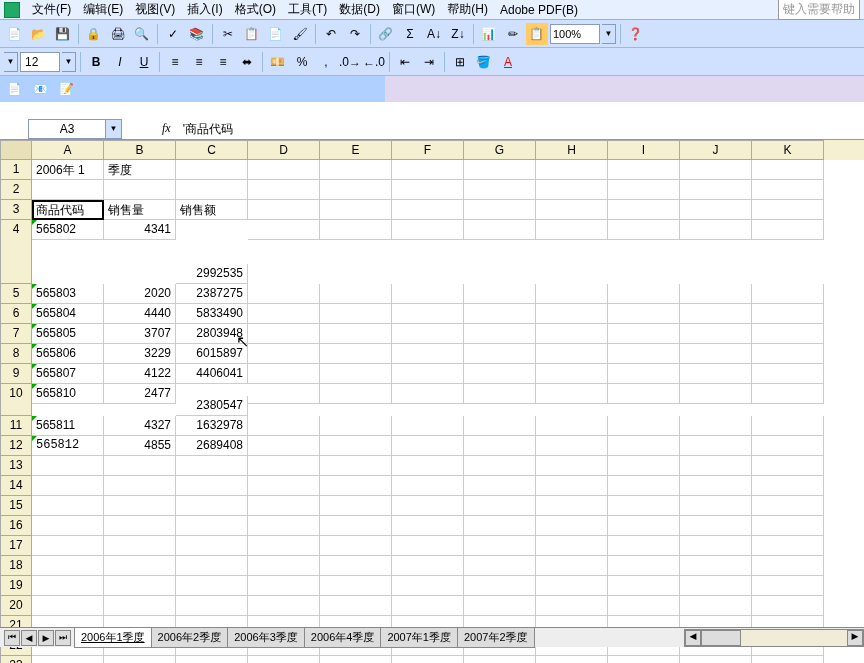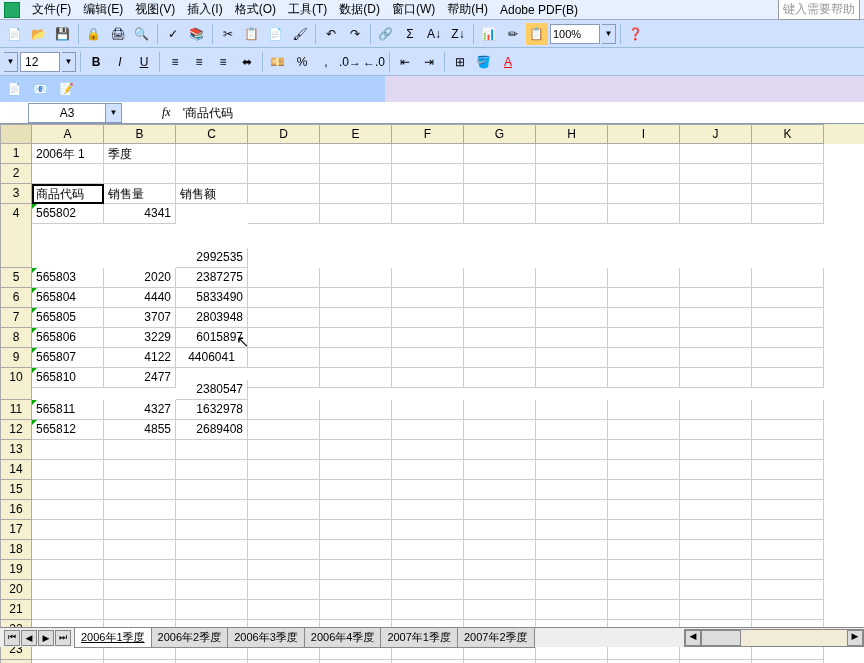--- a/index.html
+++ b/index.html
@@ -15,21 +15,21 @@
 .sep { width: 1px; height: 20px; background: #9bd; margin: 0 2px; }
 .font-name { width: 130px; height: 20px; border: 1px solid #89b; background: #fff; padding: 0 4px; display: flex; align-items: center; }
 .font-size { width: 40px; height: 20px; border: 1px solid #89b; background: #fff; padding: 0 4px; display: flex; align-items: center; }
 .dd-arrow { width: 14px; height: 20px; background: #cfe1ff; border: 1px solid #89b; border-left: none; display: flex; align-items: center; justify-content: center; font-size: 8px; }
 .zoom-box { width: 50px; height: 20px; border: 1px solid #89b; background: #fff; padding: 0 2px; display: flex; align-items: center; font-size: 11px; }
 
 .pdf-bar { display: flex; align-items: center; height: 26px; }
 .pdf-bar .left { background: #b0d0ff; width: 385px; height: 100%; display: flex; align-items: center; padding: 0 4px; gap: 4px; }
 .pdf-bar .right { background: #e0d8f0; flex: 1; height: 100%; }
 
-.namebox-row { display: flex; align-items: center; height: 22px; border-bottom: 1px solid #89b; }
+.namebox-row { display: flex; align-items: center; height: 22px; border-bottom: 1px solid #89b; margin-top: 16px; }
 .namebox { width: 78px; height: 20px; border: 1px solid #89b; background: #fff; text-align: center; padding-top: 2px; margin-left: 28px; }
 .nb-dd { width: 16px; height: 20px; background: #cfe1ff; border: 1px solid #89b; border-left: none; display: flex; align-items: center; justify-content: center; font-size: 8px; }
 .fx { font-style: italic; margin: 0 8px 0 40px; font-family: serif; }
 .formula-bar { flex: 1; height: 20px; padding: 2px 4px; }
 
 .sheet { position: relative; }
 .col-headers { display: flex; background: #f5f0d0; }
 .corner { width: 32px; height: 20px; border: 1px solid #aaa; background: #e8e0b8; }
 .col-h { height: 20px; border: 1px solid #aaa; border-left: none; text-align: center; padding-top: 2px; background: #f5f0d0; }
 .row { display: flex; }
@@ -280,21 +280,21 @@
         <div class="cell" style="width: 72px;"></div>
         <div class="cell" style="width: 72px;"></div>
         <div class="cell" style="width: 72px;"></div>
         <div class="cell" style="width: 72px;"></div>
         <div class="cell" style="width: 72px;"></div>
       </div>
       <div class="row">
         <div class="row-h">9</div>
         <div class="cell green-tick" style="width: 72px;">565807</div>
         <div class="cell num" style="width: 72px;">4122</div>
-        <div class="cell num" style="width: 72px; text-align: center;">4406041</div>
+        <div class="cell num" style="width: 72px;">4406041</div>
         <div class="cell" style="width: 72px;"></div>
         <div class="cell" style="width: 72px;"></div>
         <div class="cell" style="width: 72px;"></div>
         <div class="cell" style="width: 72px;"></div>
         <div class="cell" style="width: 72px;"></div>
         <div class="cell" style="width: 72px;"></div>
         <div class="cell" style="width: 72px;"></div>
         <div class="cell" style="width: 72px;"></div>
       </div>
       <div class="row">
@@ -320,21 +320,21 @@
         <div class="cell" style="width: 72px;"></div>
         <div class="cell" style="width: 72px;"></div>
         <div class="cell" style="width: 72px;"></div>
         <div class="cell" style="width: 72px;"></div>
         <div class="cell" style="width: 72px;"></div>
         <div class="cell" style="width: 72px;"></div>
         <div class="cell" style="width: 72px;"></div>
       </div>
       <div class="row">
         <div class="row-h">12</div>
-        <div class="cell green-tick" style="width: 72px;">565812</div>
+        <div class="cell green-tick" style="width: 72px; font-family: Liberation Mono, monospace;">565812</div>
         <div class="cell num" style="width: 72px;">4855</div>
         <div class="cell num" style="width: 72px;">2689408</div>
         <div class="cell" style="width: 72px;"></div>
         <div class="cell" style="width: 72px;"></div>
         <div class="cell" style="width: 72px;"></div>
         <div class="cell" style="width: 72px;"></div>
         <div class="cell" style="width: 72px;"></div>
         <div class="cell" style="width: 72px;"></div>
         <div class="cell" style="width: 72px;"></div>
         <div class="cell" style="width: 72px;"></div>

